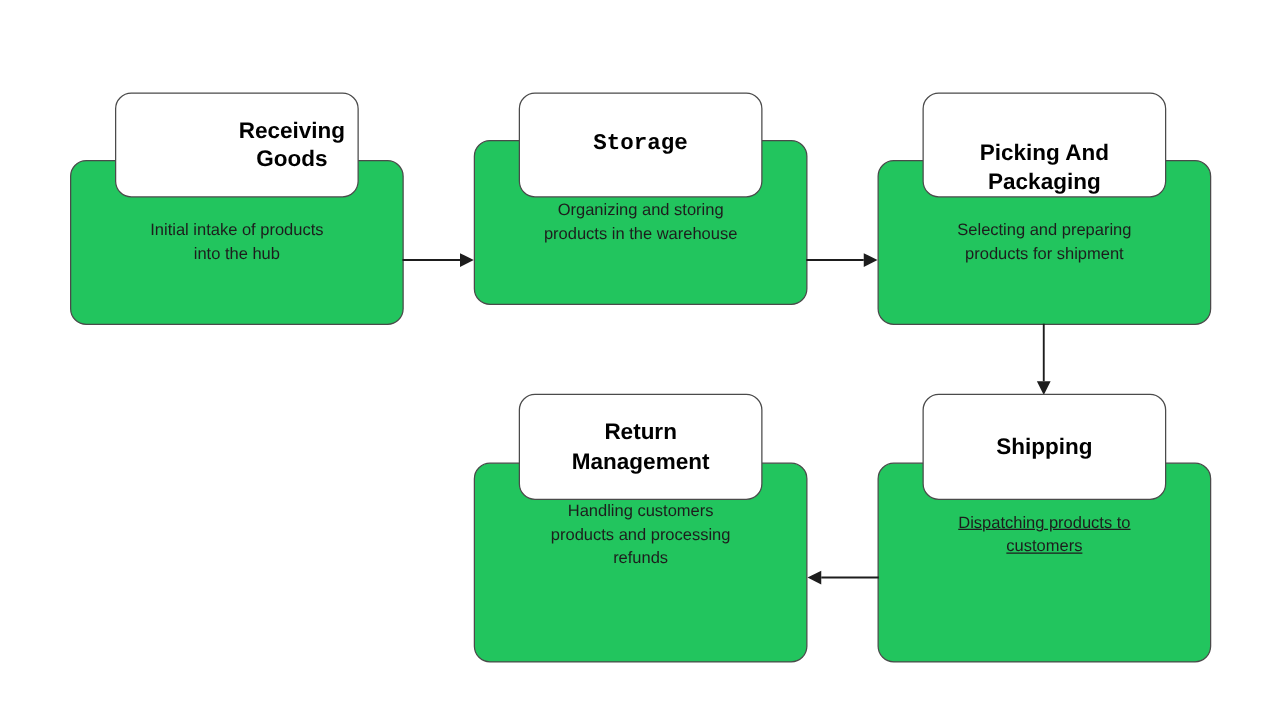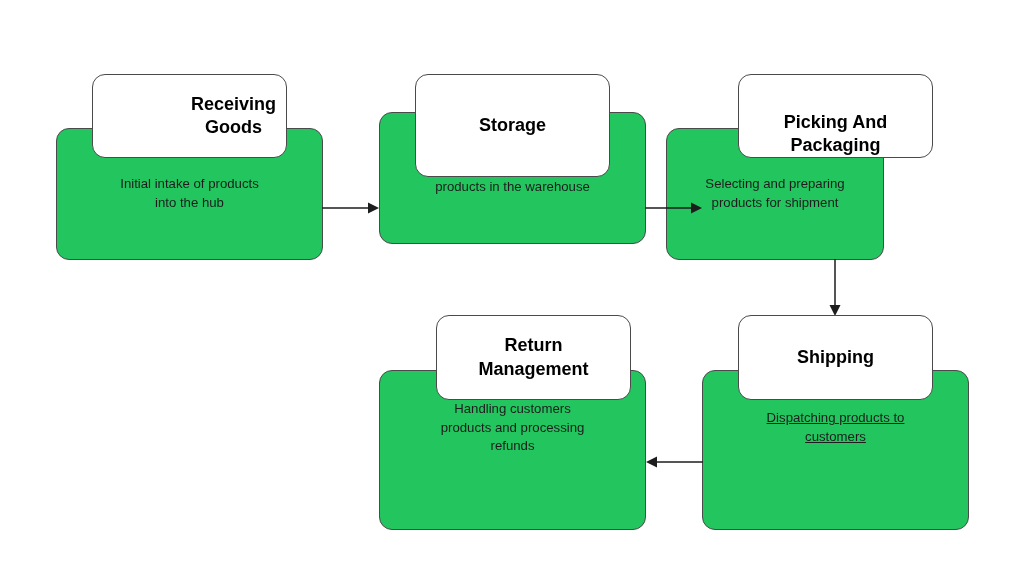--- a/index.html
+++ b/index.html
@@ -87,27 +87,27 @@
       <div class="node-title">Receiving
 Goods</div>
     </div>
   </div>
 
   <div class="node">
     <div class="node-body" style="left:379px; top:112px; width:267px; height:132px;">
       <div class="node-desc">Organizing and storing
 products in the warehouse</div>
     </div>
-    <div class="node-title-card" style="left:415px; top:74px; width:195px; height:103px;">
+    <div class="node-title-card" style="left:415px; top:74px; width:195px; height:84px;font-family:Liberation Mono, monospace;">
       <div class="node-title">Storage</div>
     </div>
   </div>
 
   <div class="node">
-    <div class="node-body" style="left:666px; top:128px; width:218px; height:132px;">
+    <div class="node-body" style="left:702px; top:128px; width:267px; height:132px;">
       <div class="node-desc">Selecting and preparing
 products for shipment</div>
     </div>
     <div class="node-title-card" style="left:738px; top:74px; width:195px; height:84px;align-items:flex-end;">
       <div class="node-title">Picking And
 Packaging</div>
     </div>
   </div>
 
   <div class="node">
@@ -119,21 +119,21 @@
       <div class="node-title">Shipping</div>
     </div>
   </div>
 
   <div class="node">
     <div class="node-body" style="left:379px; top:370px; width:267px; height:160px;">
       <div class="node-desc" style="transform: translateY(-22px);">Handling customers
 products and processing
 refunds</div>
     </div>
-    <div class="node-title-card" style="left:436px; top:315px; width:195px; height:85px;">
+    <div class="node-title-card" style="left:415px; top:315px; width:195px; height:85px;">
       <div class="node-title">Return
 Management</div>
     </div>
   </div>
 
   <div class="connector" style="left:322px; top:197px; width:58px; height:22px;">
     <svg width="58" height="22" viewBox="0 0 58 22">
       <line x1="0" y1="11" x2="46" y2="11" stroke="#1d1d1d" stroke-width="1.5"></line>
       <polygon points="46,5.5 57,11 46,16.5" fill="#1d1d1d"></polygon>
     </svg>

